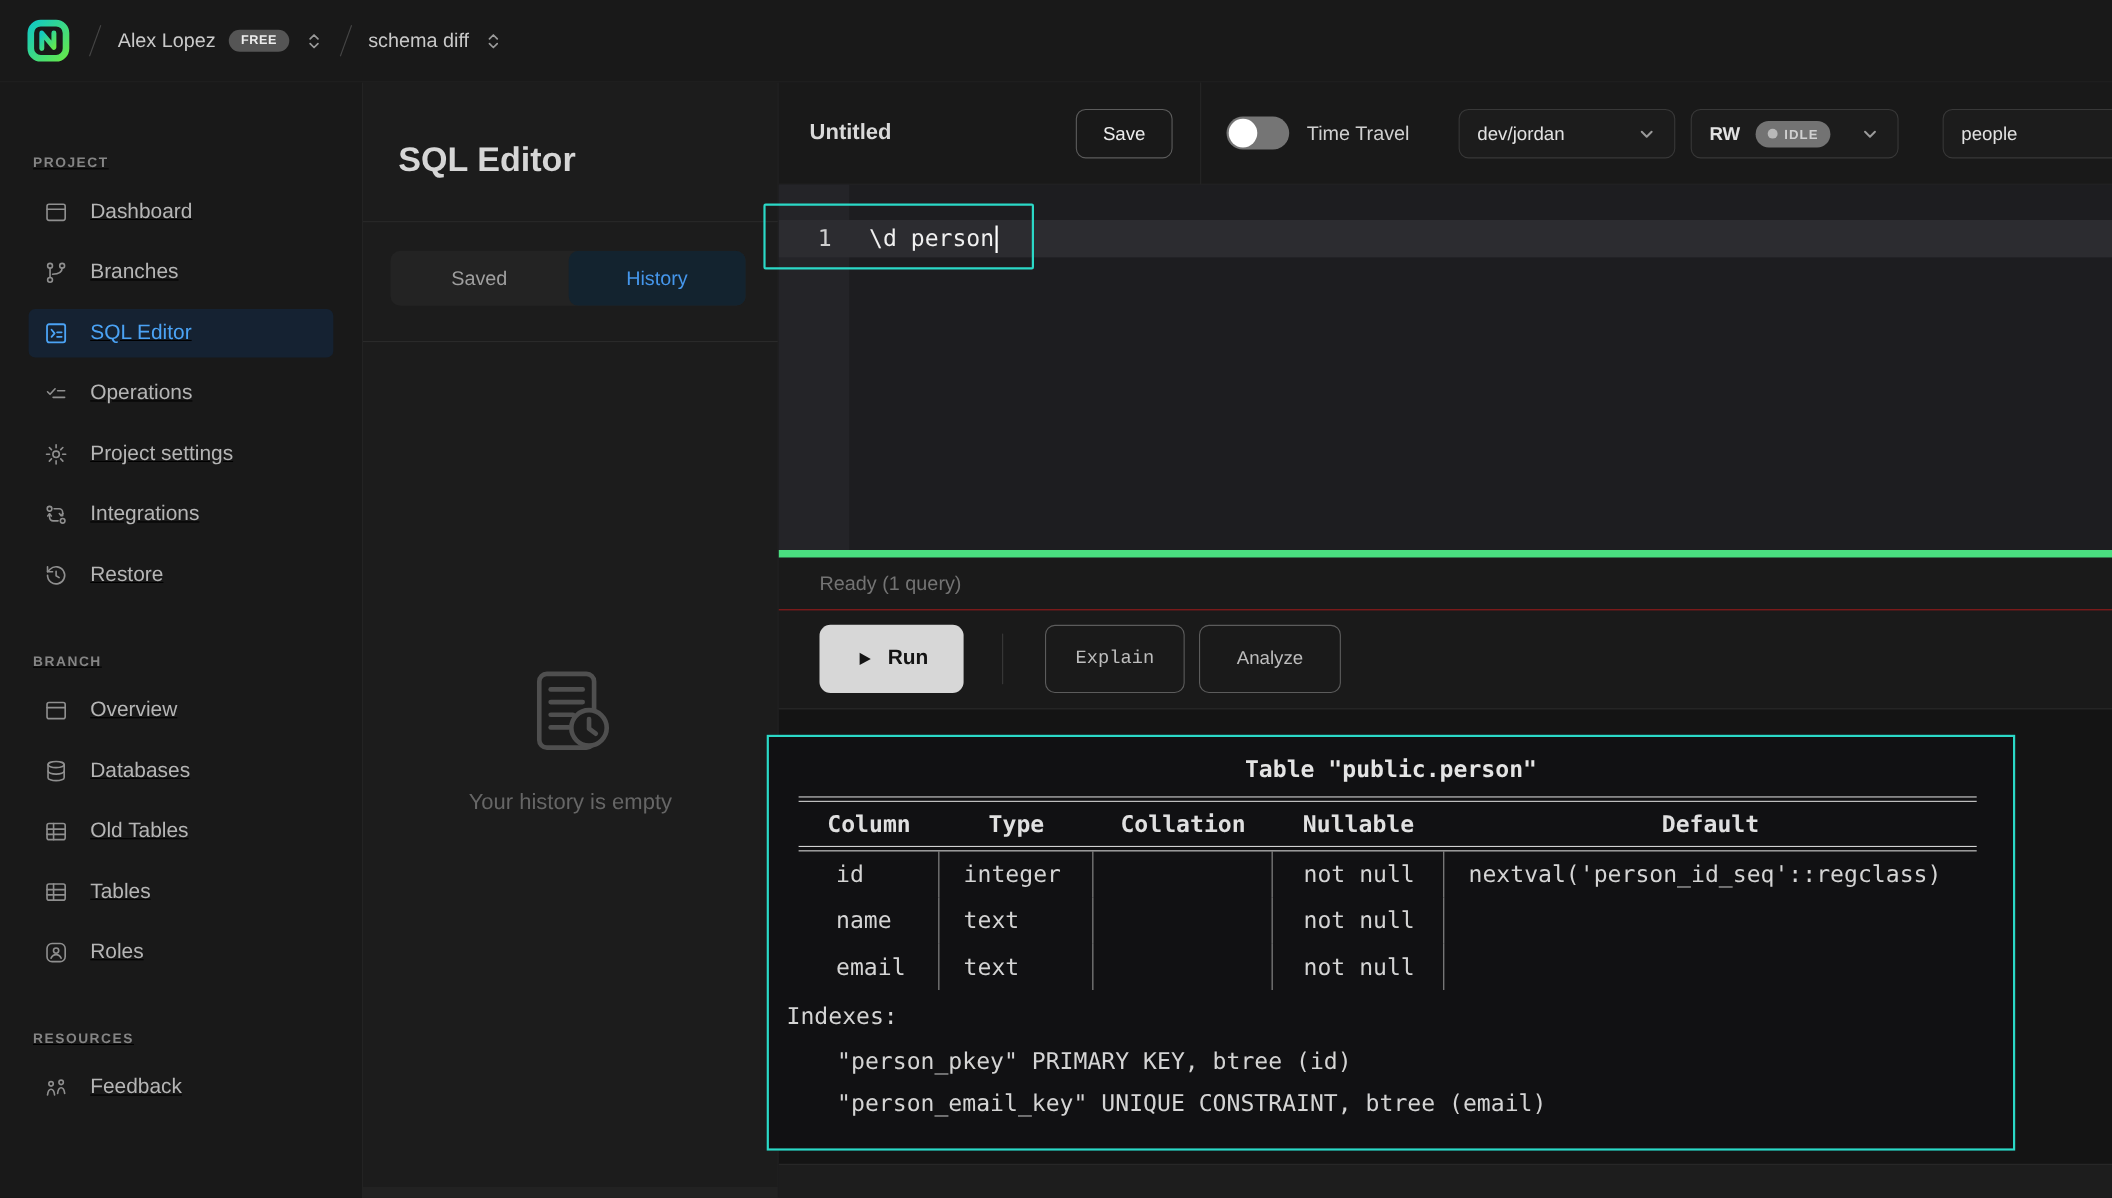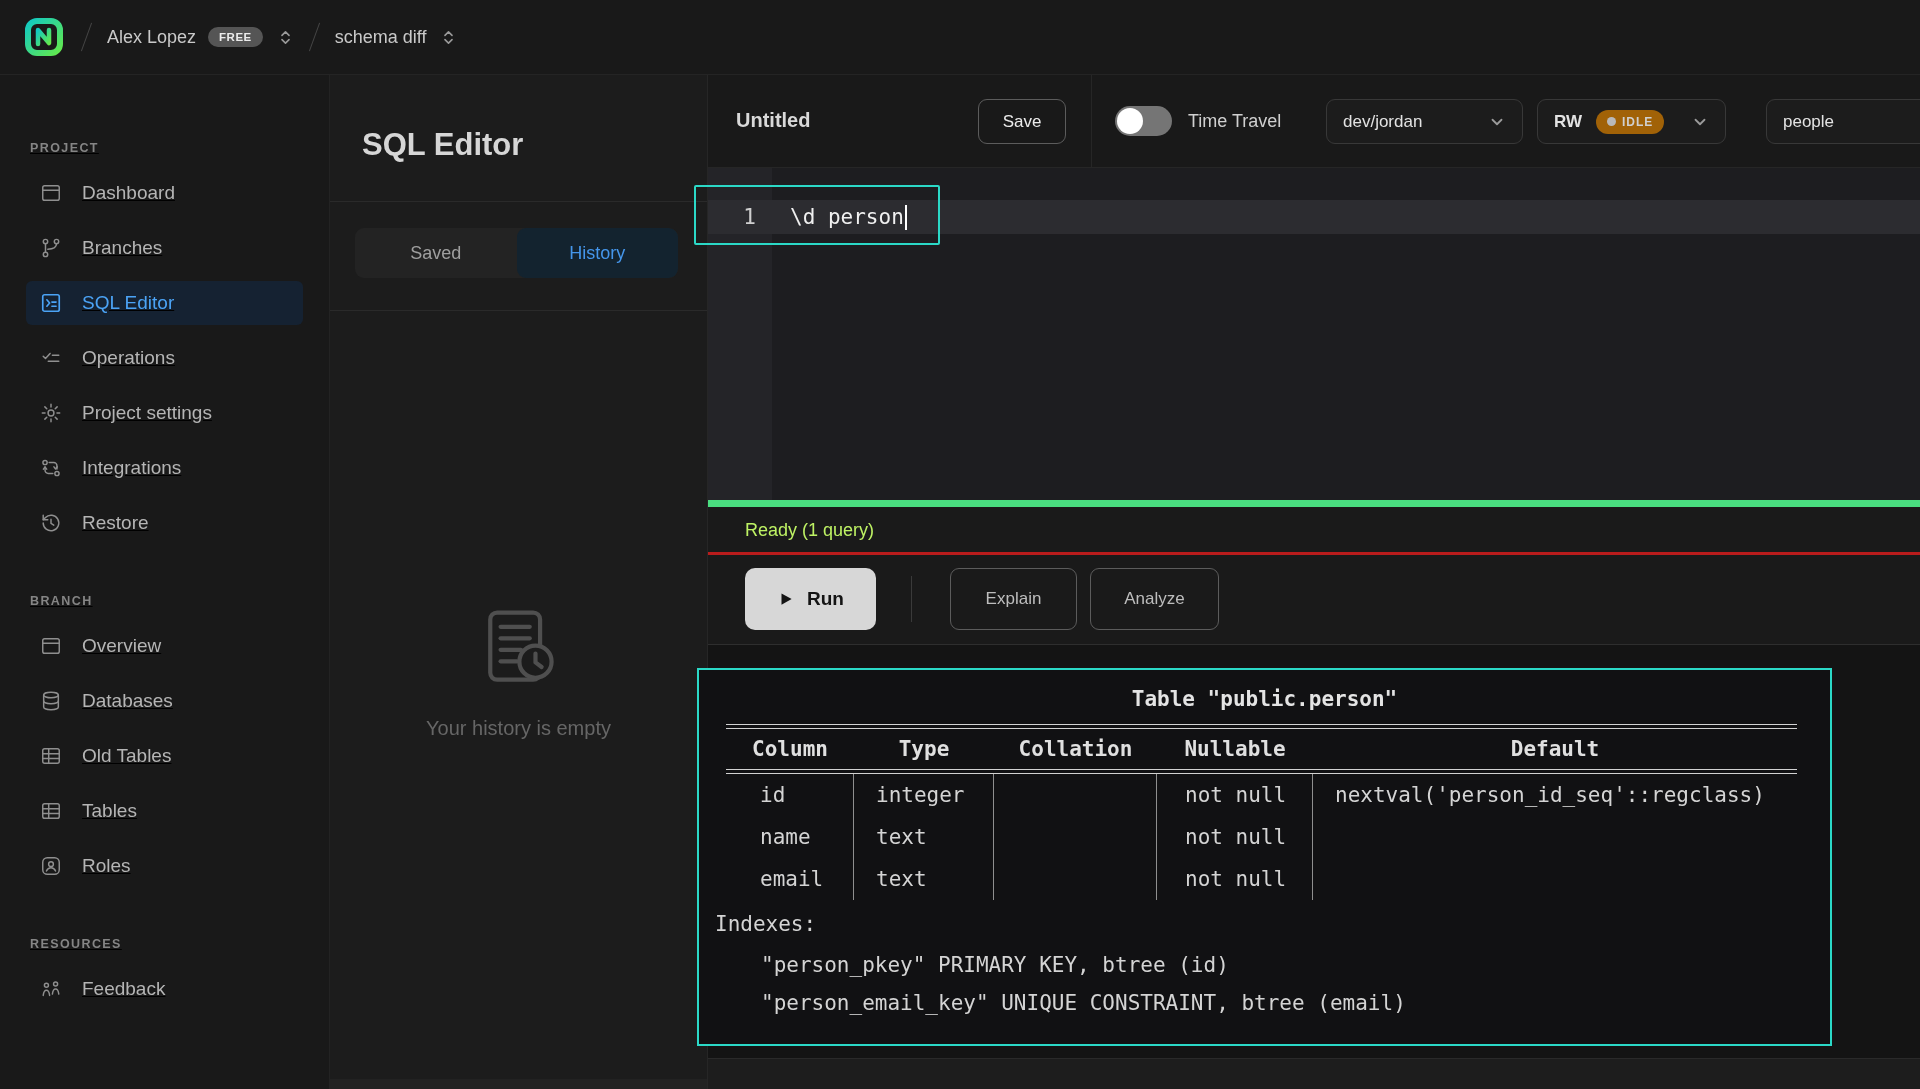--- a/index.html
+++ b/index.html
@@ -56,46 +56,46 @@
             border-radius:15px; cursor:pointer; }
   .toggle .knob { position:absolute; left:2px; top:2px; width:26px; height:26px; background:#ffffff; border-radius:50%; }
   .tt-label { position:absolute; left:480px; top:36px; font-size:18px; color:#d0d0d0; }
   .select { position:absolute; top:24px; height:45px; border:1px solid #383838; border-radius:9px;
             display:flex; align-items:center; padding:0 16px; color:#e2e2e2; font-size:17px; cursor:pointer;
             background:#1c1c1c; }
   .select .chev { margin-left:auto; color:#9a9a9a; display:flex; }
   .sel-branch { left:618px; width:197px;gap:10px; }
   .sel-compute { left:829px; width:189px; }
   .sel-db { left:1058px; width:172px; }
-  .pill-idle { margin-left:14px; background:#a16207; border-radius:12px; padding:5px 11px; display:flex;
+  .pill-idle { margin-left:14px; background:#737373; border-radius:12px; padding:5px 11px; display:flex;
                align-items:center; gap:6px; }
   .pill-idle .dot { width:9px; height:9px; border-radius:50%; background:#b9b9b9; }
   .pill-idle .txt { font-size:12px; font-weight:bold; letter-spacing:1px; color:#d0d0d0; }
 
   .ed-body { position:absolute; left:0; top:93px; width:100%; height:332px; background:#1d1d20; }
   .gutter { position:absolute; left:0; top:0; width:64px; height:100%; background:#242428; }
   .code-line { position:absolute; left:0; top:32px; width:100%; height:34px; background:#2c2c30;
                font-family:"DejaVu Sans Mono", monospace; font-size:21px; color:#f0f0f0;
                display:flex; align-items:center; }
   .code-line .lineno { width:64px; text-align:right; padding-right:16px; color:#cfcfcf; }
   .code-line .code { padding-left:18px; white-space:pre; }
   .caret { display:inline-block; width:2px; height:25px; background:#ffffff; vertical-align:middle; margin-left:1px; }
   .hl-box1 { position:absolute; left:-14px; top:17px; width:246px; height:60px;
              border:2px solid #2bd9c7; border-radius:2px; }
 
   .progress { position:absolute; left:0; top:425px; width:100%; height:7px; background:#4ade80; }
   .ready-bar { position:absolute; left:0; top:432px; width:100%; height:48px; background:#1a1a1a;
-               border-bottom:3px solid #b91c1c; line-height:47px; padding-left:37px; font-size:18px; color:#bef264; }
+               border-bottom:1px solid #b91c1c; line-height:47px; padding-left:37px; font-size:18px; color:#737373; }
   .run-row { position:absolute; left:0; top:480px; width:100%; height:90px; background:#1a1a1a;
              border-bottom:1px solid #2e2e2e; }
   .run-btn { position:absolute; left:37px; top:13px; width:131px; height:62px; background:#d7d7d7; border:none;
              border-radius:10px; font-size:19px; font-weight:bold; color:#141414; font-family:inherit;
              display:flex; align-items:center; justify-content:center; gap:12px; cursor:pointer; }
   .run-vdiv { position:absolute; left:203px; top:21px; width:1px; height:46px; background:#3a3a3a; }
-  .explain-btn { position:absolute; left:242px; top:13px; width:127px; height:62px; color:#bdbdbd; }
+  .explain-btn { position:absolute; left:242px; top:13px; width:127px; height:62px; color:#bdbdbd;font-family:Liberation Mono, monospace; }
   .analyze-btn { position:absolute; left:382px; top:13px; width:129px; height:62px; color:#bdbdbd; }
 
   
   .results { position:absolute; left:0; top:570px; width:100%; height:444px; background:#141414;
              font-family:"DejaVu Sans Mono", monospace; color:#d4d4d4; }
   .hl-box2 { position:absolute; left:-11px; top:23px; width:1135px; height:378px;
              border:2px solid #2bd9c7; background:#111113; overflow:hidden; }
   .ps-title { margin-top:16px; line-height:26px; text-align:center; font-size:21px; font-weight:bold; color:#e4e4e4; }
   .ps-dline { margin:12px 0 0 27px; width:1071px; height:5px; border-top:1.6px solid #d2d2d2;
               border-bottom:1.6px solid #d2d2d2; }

